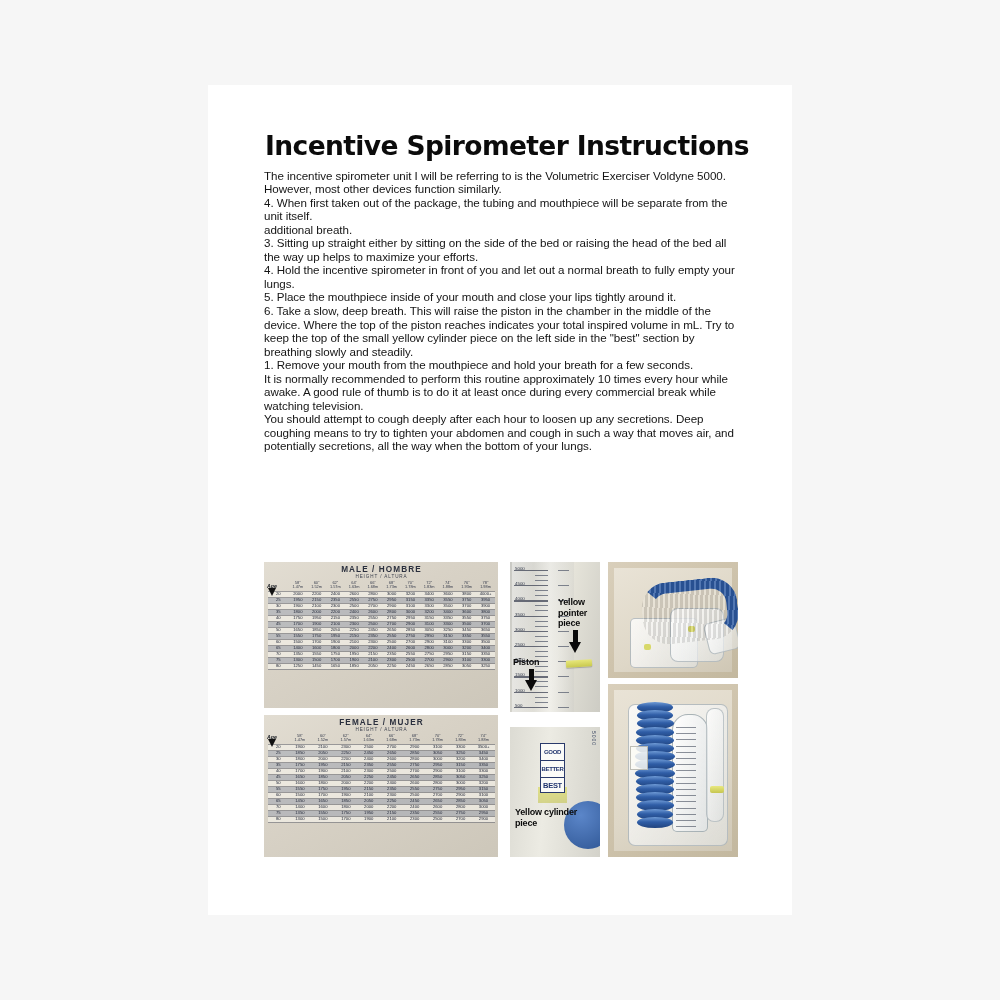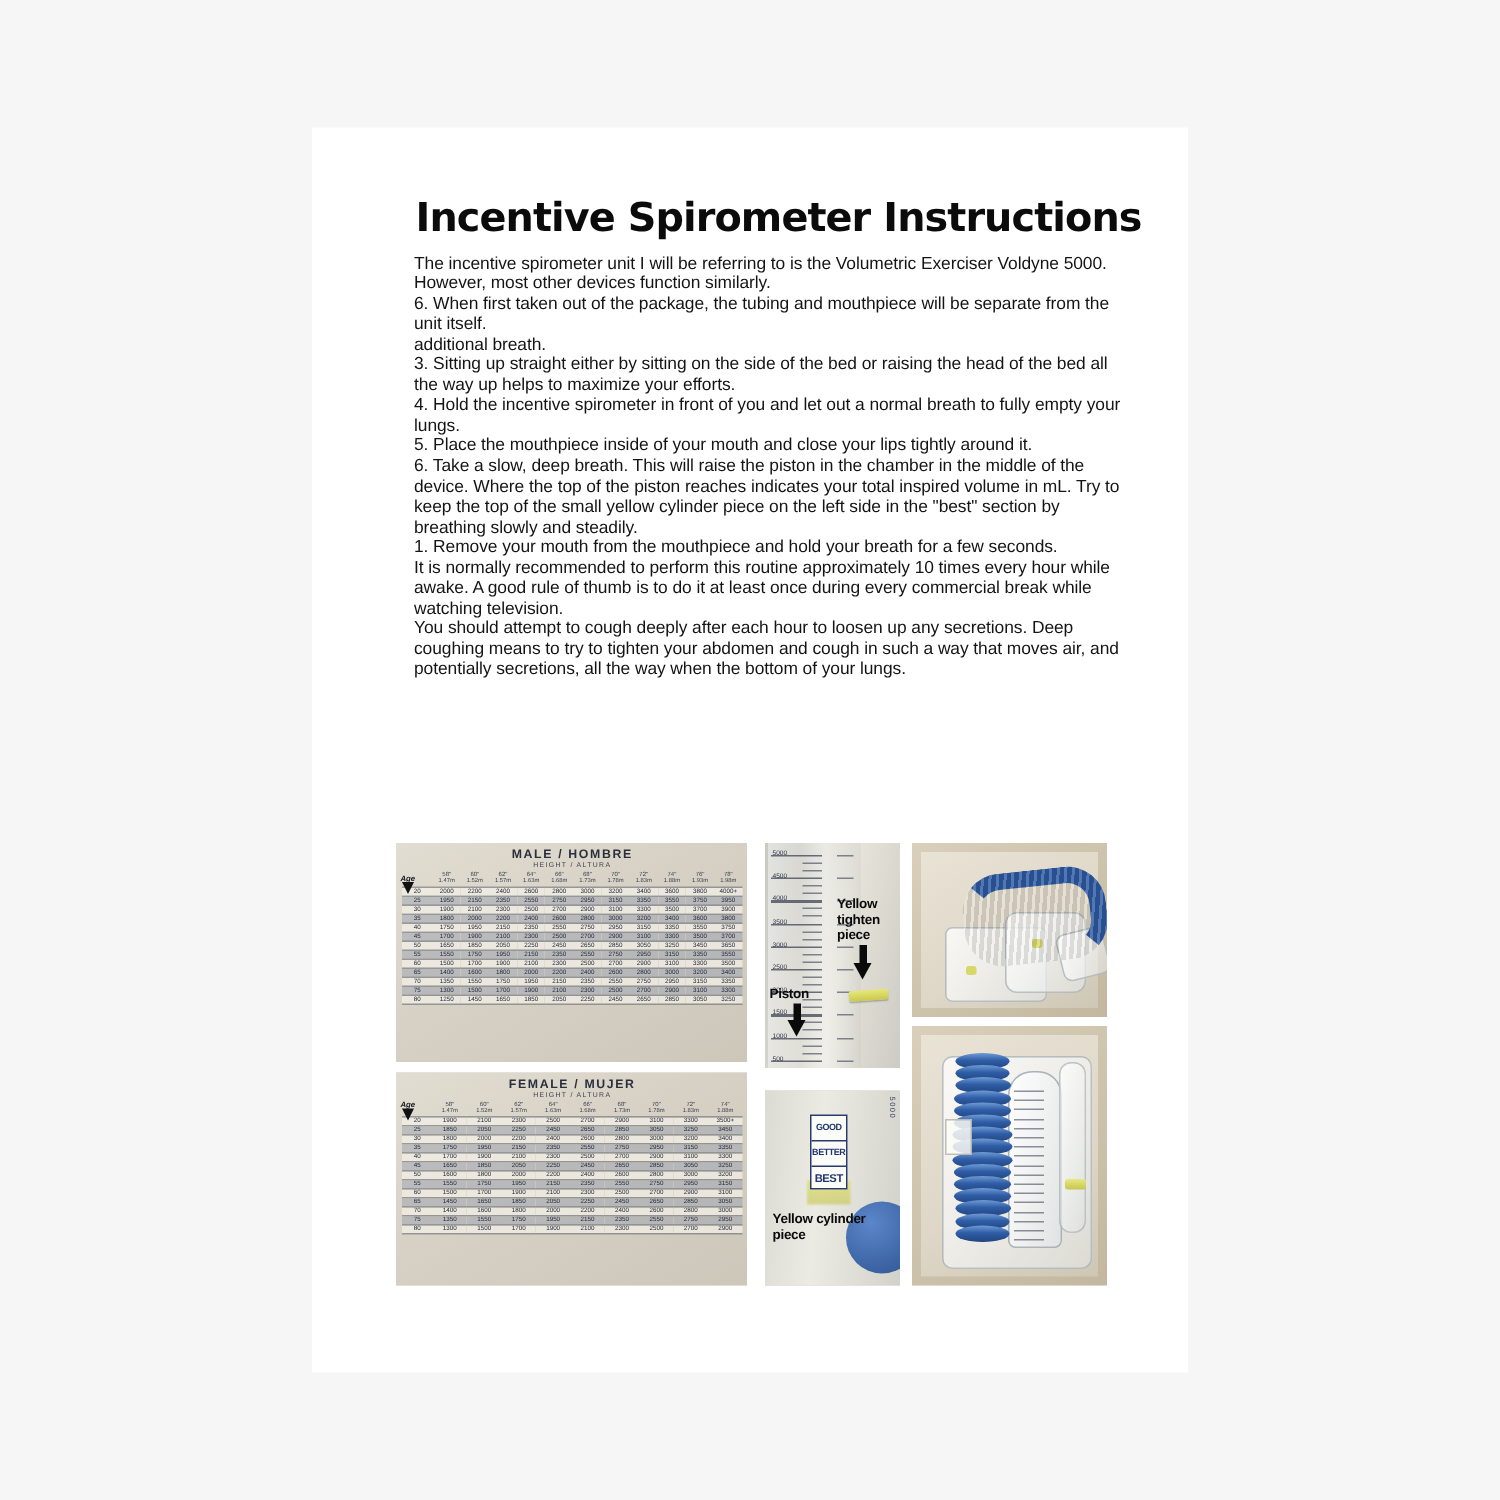--- a/index.html
+++ b/index.html
@@ -11,21 +11,21 @@
   }
   #stage { position: relative; width: 1000px; height: 1000px; }
 
   #card {
     position: absolute;
     left: 208px; top: 85px;
     width: 584px; height: 830px;
     background: #ffffff;
   }
 
-  #sheet { position: absolute; left: 68px; top: 48px; width: 474px; }
+  #sheet { position: absolute; left: 56px; top: 48px; width: 474px; }
 
   .doc-title {
     font-family: "DejaVu Sans", sans-serif;
     font-weight: bold;
     font-size: 26.5px;
     letter-spacing: -0.6px;
     color: #0b0b0b;
     line-height: 1.0;
     margin: 0 0 9px 1px;
     white-space: nowrap;
@@ -328,21 +328,21 @@
 <body>
 
 <div id="stage">
   <div id="card">
     <div id="sheet">
 
       <h1 class="doc-title">Incentive Spirometer Instructions</h1>
 
       <div class="body-text">
         <p>The incentive spirometer unit I will be referring to is the Volumetric Exerciser Voldyne 5000. However, most other devices function similarly.</p>
-        <p>6. When first taken out of the package, the tubing and mouthpiece will be separate from the unit itself.</p>
+        <p>4. When first taken out of the package, the tubing and mouthpiece will be separate from the unit itself.</p>
         <p>additional breath.</p>
         <p>3. Sitting up straight either by sitting on the side of the bed or raising the head of the bed all the way up helps to maximize your efforts.</p>
         <p>4. Hold the incentive spirometer in front of you and let out a normal breath to fully empty your lungs.</p>
         <p>5. Place the mouthpiece inside of your mouth and close your lips tightly around it.</p>
         <p>6. Take a slow, deep breath. This will raise the piston in the chamber in the middle of the device. Where the top of the piston reaches indicates your total inspired volume in mL. Try to keep the top of the small yellow cylinder piece on the left side in the "best" section by breathing slowly and steadily.</p>
         <p>1. Remove your mouth from the mouthpiece and hold your breath for a few seconds.</p>
         <p>It is normally recommended to perform this routine approximately 10 times every hour while awake. A good rule of thumb is to do it at least once during every commercial break while watching television.</p>
         <p>You should attempt to cough deeply after each hour to loosen up any secretions. Deep coughing means to try to tighten your abdomen and cough in such a way that moves air, and potentially secretions, all the way when the bottom of your lungs.</p>
       </div>
     </div>
@@ -852,21 +852,21 @@
             <div class="tick minor" style="top: 134.6px;"></div>
             <div class="tick minor" style="top: 139.6px;"></div>
             <div class="tick right" style="top: 129.6px;"></div>
             <div class="tick major" style="top: 144.8px;"></div>
             <div class="scale-num" style="top: 140.8px;">500</div>
             <div class="tick minor" style="top: 149.8px;"></div>
             <div class="tick right" style="top: 144.8px;"></div>
           </div>
         <div class="yellow-pointer"></div>
 
-        <div class="photo-label" id="lbl-pointer">Yellow tighten piece</div>
+        <div class="photo-label" id="lbl-pointer">Yellow pointer piece</div>
         <div class="arrow-stem" style="left:63px; top:68px; height:14px;"></div>
         <div class="down-arrow" style="left:59px; top:80px;"></div>
 
         <div class="photo-label" id="lbl-piston">Piston</div>
         <div class="arrow-stem" style="left:19px; top:107px; height:13px;"></div>
         <div class="down-arrow" style="left:15px; top:118px;"></div>
       </div>
 
       <div class="fig" id="fig-cylinder">
         <div class="cyl-bg"></div>

